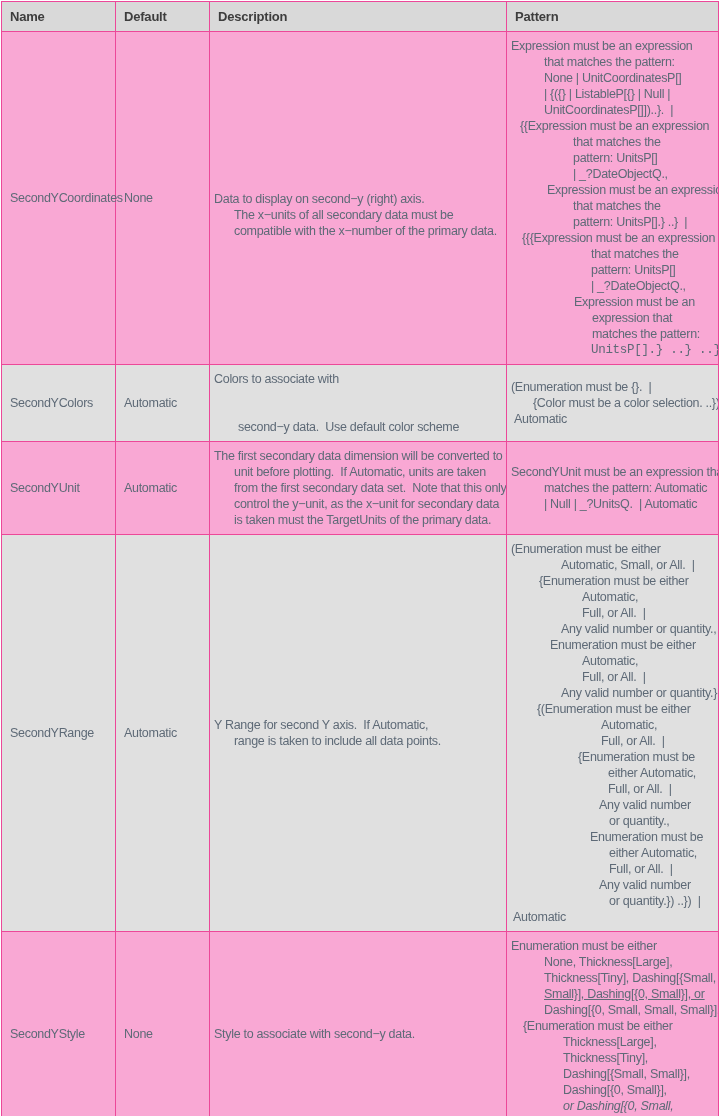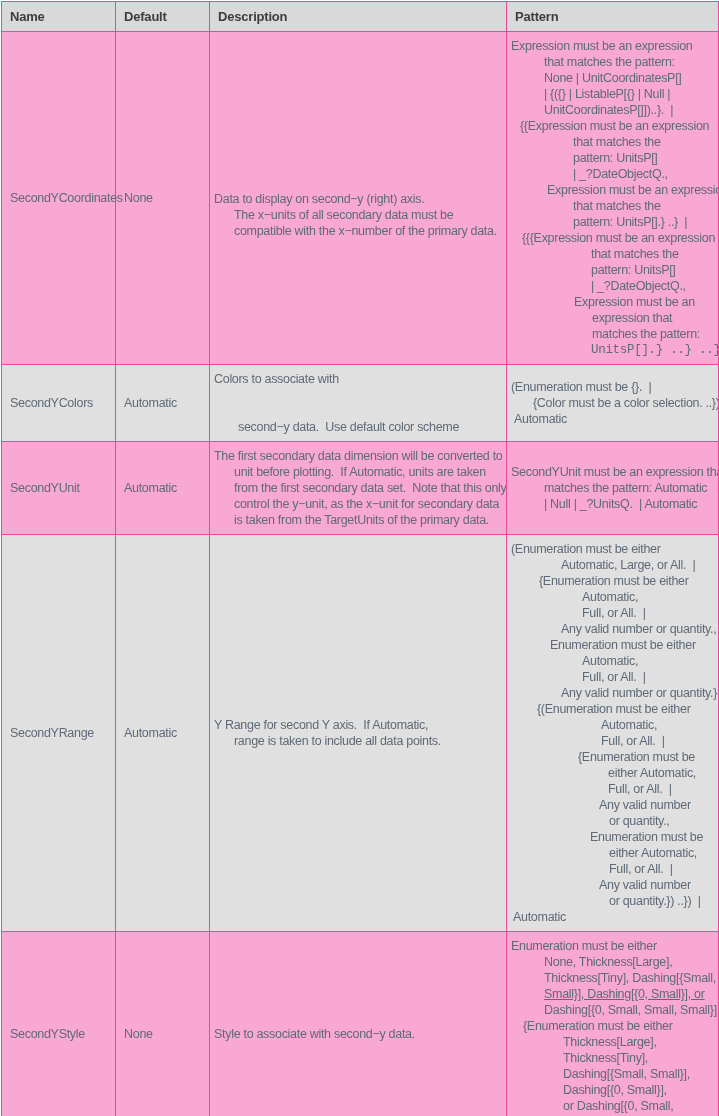--- a/index.html
+++ b/index.html
@@ -87,38 +87,38 @@
         </td>
     </tr>
     <tr>
       <td class="cell-name">SecondYUnit</td>
       <td class="cell-default">Automatic</td>
       <td class="cell-lines">
           <div class="ln" style="padding-left: 0px;">The first secondary data dimension will be converted to this</div>
           <div class="ln" style="padding-left: 20px;">unit before plotting.  If Automatic, units are taken</div>
           <div class="ln" style="padding-left: 20px;">from the first secondary data set.  Note that this only</div>
           <div class="ln" style="padding-left: 20px;">control the y−unit, as the x−unit for secondary data</div>
-          <div class="ln" style="padding-left: 20px;">is taken from the TargetUnits of the primary data.</div>
+          <div class="ln" style="padding-left: 20px;">is taken must the TargetUnits of the primary data.</div>
         </td>
       <td class="cell-lines">
           <div class="ln" style="padding-left: 0px;">SecondYUnit must be an expression that</div>
           <div class="ln" style="padding-left: 33px;">matches the pattern: Automatic</div>
           <div class="ln" style="padding-left: 33px;">| Null | _?UnitsQ.  | Automatic</div>
         </td>
     </tr>
     <tr>
       <td class="cell-name">SecondYRange</td>
       <td class="cell-default">Automatic</td>
       <td class="cell-lines">
           <div class="ln" style="padding-left: 0px;">Y Range for second Y axis.  If Automatic,</div>
           <div class="ln" style="padding-left: 20px;">range is taken to include all data points.</div>
         </td>
       <td class="cell-lines">
           <div class="ln" style="padding-left: 0px;">(Enumeration must be either</div>
-          <div class="ln" style="padding-left: 50px;">Automatic, Large, or All.  |</div>
+          <div class="ln" style="padding-left: 50px;">Automatic, Small, or All.  |</div>
           <div class="ln" style="padding-left: 28px;">{Enumeration must be either</div>
           <div class="ln" style="padding-left: 71px;">Automatic,</div>
           <div class="ln" style="padding-left: 71px;">Full, or All.  |</div>
           <div class="ln" style="padding-left: 50px;">Any valid number or quantity.,</div>
           <div class="ln" style="padding-left: 39px;">Enumeration must be either</div>
           <div class="ln" style="padding-left: 71px;">Automatic,</div>
           <div class="ln" style="padding-left: 71px;">Full, or All.  |</div>
           <div class="ln" style="padding-left: 50px;">Any valid number or quantity.}  |</div>
           <div class="ln" style="padding-left: 26px;">{(Enumeration must be either</div>
           <div class="ln" style="padding-left: 90px;">Automatic,</div>
@@ -146,18 +146,18 @@
           <div class="ln" style="padding-left: 0px;">Enumeration must be either</div>
           <div class="ln" style="padding-left: 33px;">None, Thickness[Large],</div>
           <div class="ln" style="padding-left: 33px;">Thickness[Tiny], Dashing[{Small,</div>
           <div class="ln" style="padding-left: 33px; text-decoration: underline;">Small}], Dashing[{0, Small}], or</div>
           <div class="ln" style="padding-left: 33px;">Dashing[{0, Small, Small, Small}].  |</div>
           <div class="ln" style="padding-left: 12px;">{Enumeration must be either</div>
           <div class="ln" style="padding-left: 52px;">Thickness[Large],</div>
           <div class="ln" style="padding-left: 52px;">Thickness[Tiny],</div>
           <div class="ln" style="padding-left: 52px;">Dashing[{Small, Small}],</div>
           <div class="ln" style="padding-left: 52px;">Dashing[{0, Small}],</div>
-          <div class="ln" style="padding-left: 52px;">or Dashing[{0, Small,</div>
+          <div class="ln" style="padding-left: 52px; font-style: italic;">or Dashing[{0, Small,</div>
           <div class="ln" style="padding-left: 52px;">Small, Small}]. ..}</div>
         </td>
     </tr>
   </tbody>
 </table>
 
 </body></html>

